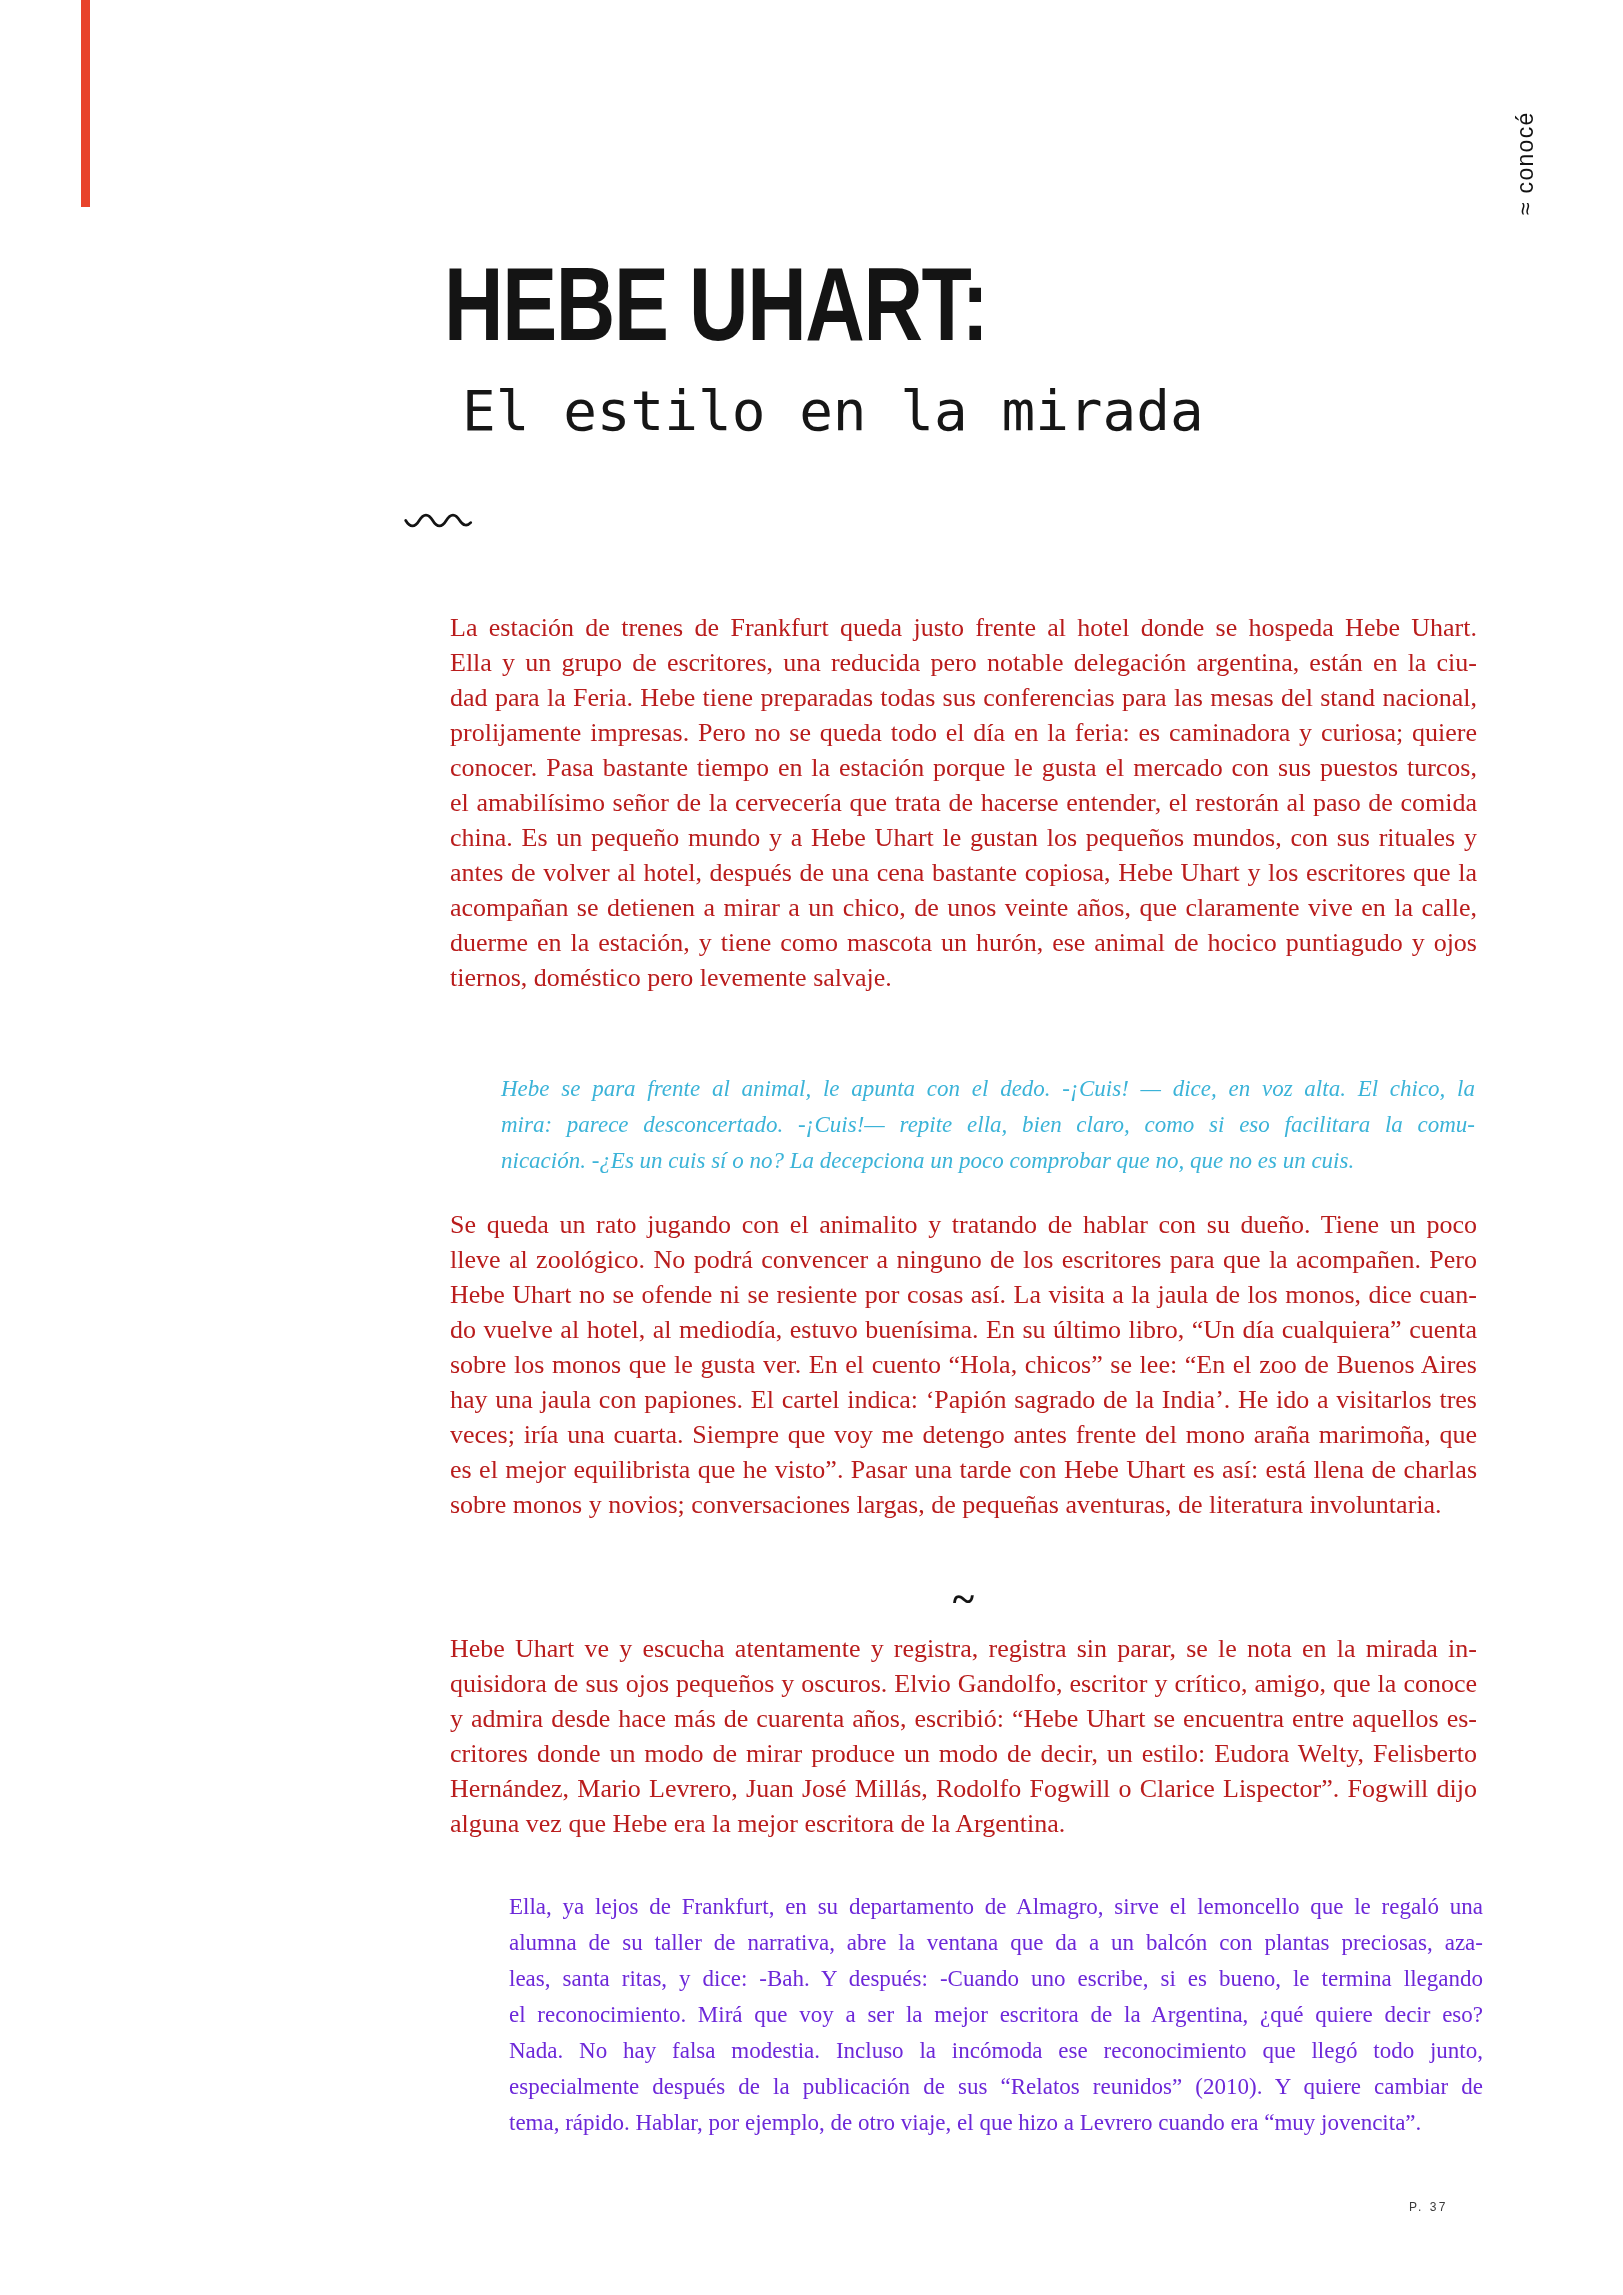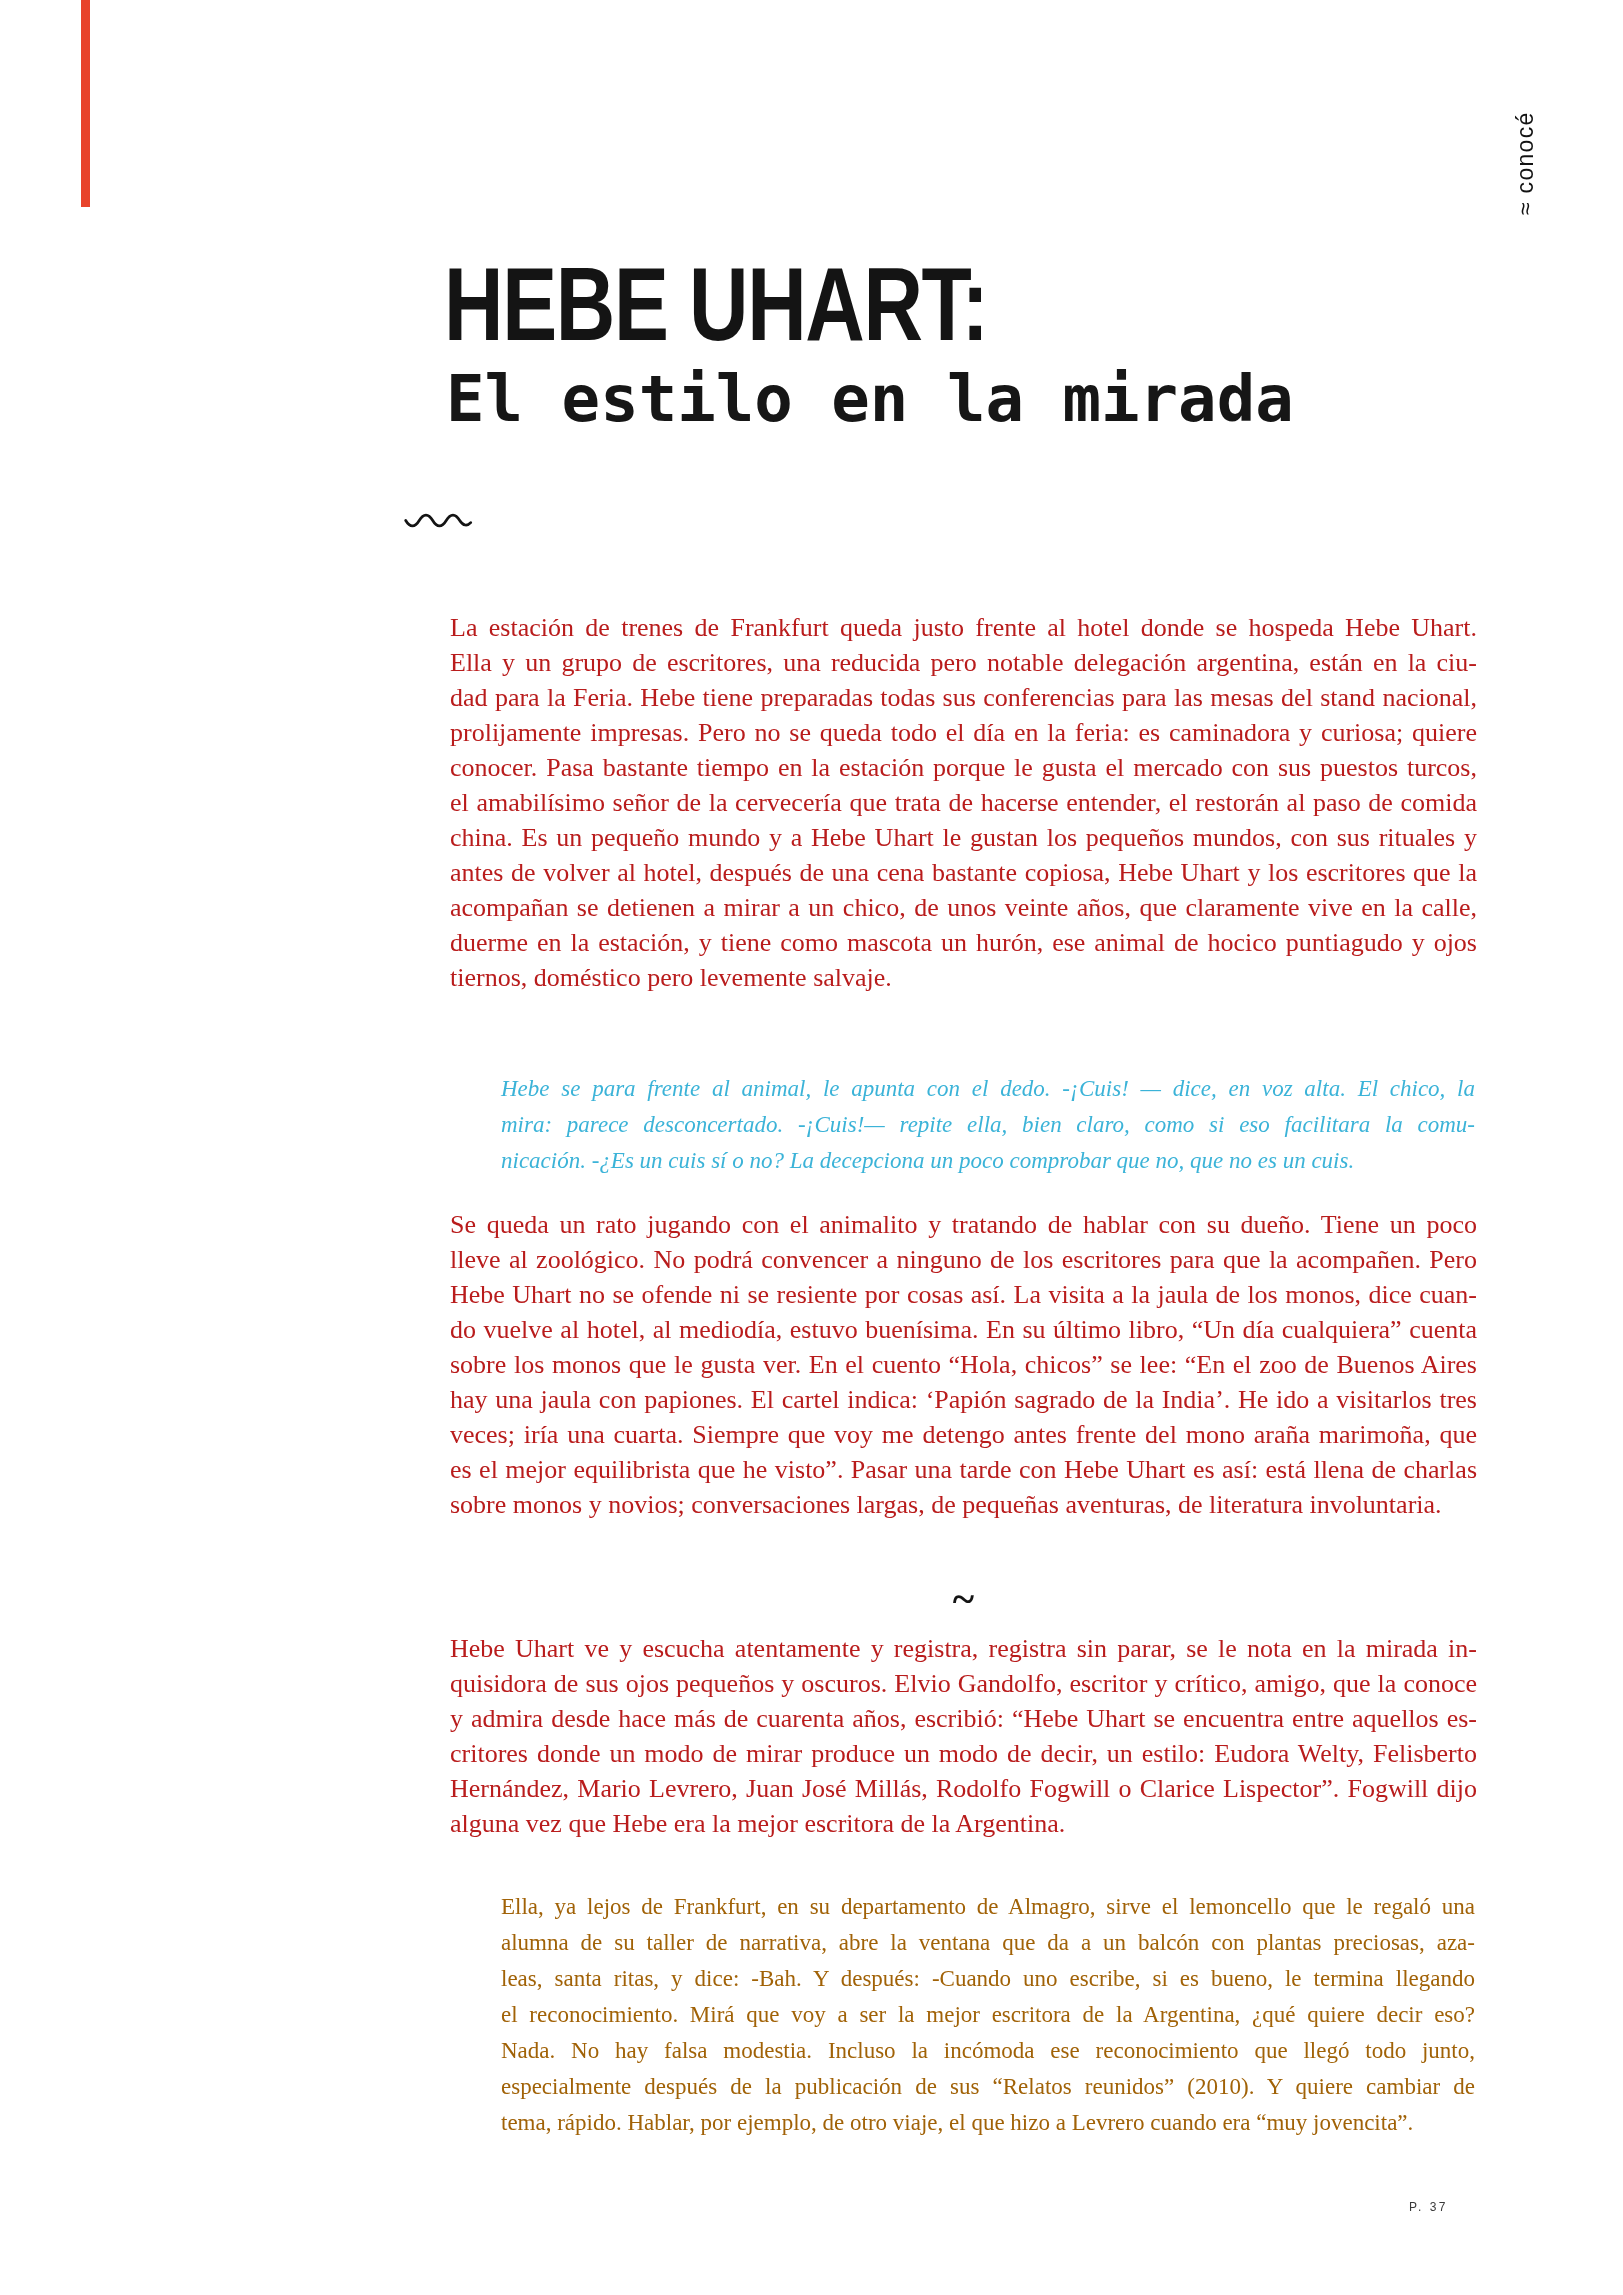--- a/index.html
+++ b/index.html
@@ -16,23 +16,23 @@
     font-family:"Liberation Sans", sans-serif;
     font-size:23px;letter-spacing:1.3px;color:#121212;white-space:nowrap;
   }
   .title{
     position:absolute;left:444px;top:246px;margin:0;
     font-family:"Liberation Sans", sans-serif;font-weight:700;
     font-size:103px;line-height:1.15;color:#141414;letter-spacing:-1.7px;
     transform:scaleX(0.8);transform-origin:0 0;white-space:nowrap;
   }
   .subtitle{
-    position:absolute;left:446px;top:362px;margin:0;
-    font-family:"DejaVu Sans Mono", monospace;font-weight:700;
-    font-size:64px;color:#161616;white-space:nowrap;letter-spacing:0px;
+    position:absolute;left:446px;top:362px;margin:16px;
+    font-family:"DejaVu Sans Mono", monospace;font-weight:400;
+    font-size:56px;color:#161616;white-space:nowrap;letter-spacing:0px;
   }
   .wave{position:absolute;left:404px;top:507px;}
   .textblock{
     position:absolute;left:450px;width:1027px;
     font-size:26px;line-height:35px;color:#b91c1c;
   }
   .quoteblock{
     position:absolute;left:501px;width:974px;
     font-size:23px;line-height:36px;
   }
@@ -104,21 +104,21 @@
 
 <div class="textblock para3">
     <div class="tl">Hebe Uhart ve y escucha atentamente y registra, registra sin parar, se le nota en la mirada in-</div>
     <div class="tl">quisidora de sus ojos pequeños y oscuros. Elvio Gandolfo, escritor y crítico, amigo, que la conoce</div>
     <div class="tl">y admira desde hace más de cuarenta años, escribió: “Hebe Uhart se encuentra entre aquellos es-</div>
     <div class="tl">critores donde un modo de mirar produce un modo de decir, un estilo: Eudora Welty, Felisberto</div>
     <div class="tl">Hernández, Mario Levrero, Juan José Millás, Rodolfo Fogwill o Clarice Lispector”. Fogwill dijo</div>
     <div class="tl tl-last">alguna vez que Hebe era la mejor escritora de la Argentina.</div>
   </div>
 
-<div class="quoteblock quote2" style="color: #a16207;">
+<div class="quoteblock quote2" style="color: #6d28d9; margin-left: 8px;">
     <div class="tl">Ella, ya lejos de Frankfurt, en su departamento de Almagro, sirve el lemoncello que le regaló una</div>
     <div class="tl">alumna de su taller de narrativa, abre la ventana que da a un balcón con plantas preciosas, aza-</div>
     <div class="tl">leas, santa ritas, y dice: -Bah. Y después: -Cuando uno escribe, si es bueno, le termina llegando</div>
     <div class="tl">el reconocimiento. Mirá que voy a ser la mejor escritora de la Argentina, ¿qué quiere decir eso?</div>
     <div class="tl">Nada. No hay falsa modestia. Incluso la incómoda ese reconocimiento que llegó todo junto,</div>
     <div class="tl">especialmente después de la publicación de sus “Relatos reunidos” (2010). Y quiere cambiar de</div>
     <div class="tl tl-last">tema, rápido. Hablar, por ejemplo, de otro viaje, el que hizo a Levrero cuando era “muy jovencita”.</div>
   </div>
 
 <div class="page-number">P. 37</div>

